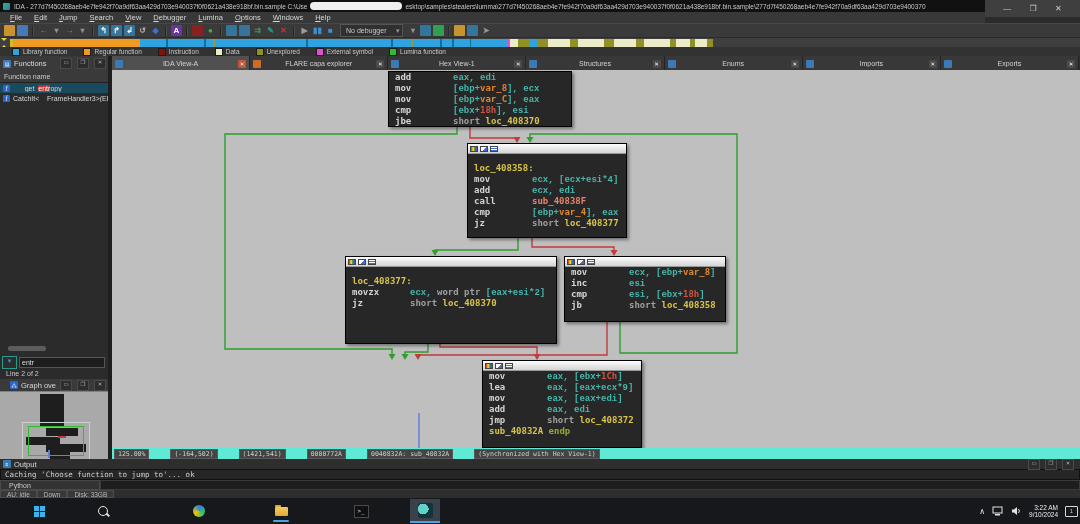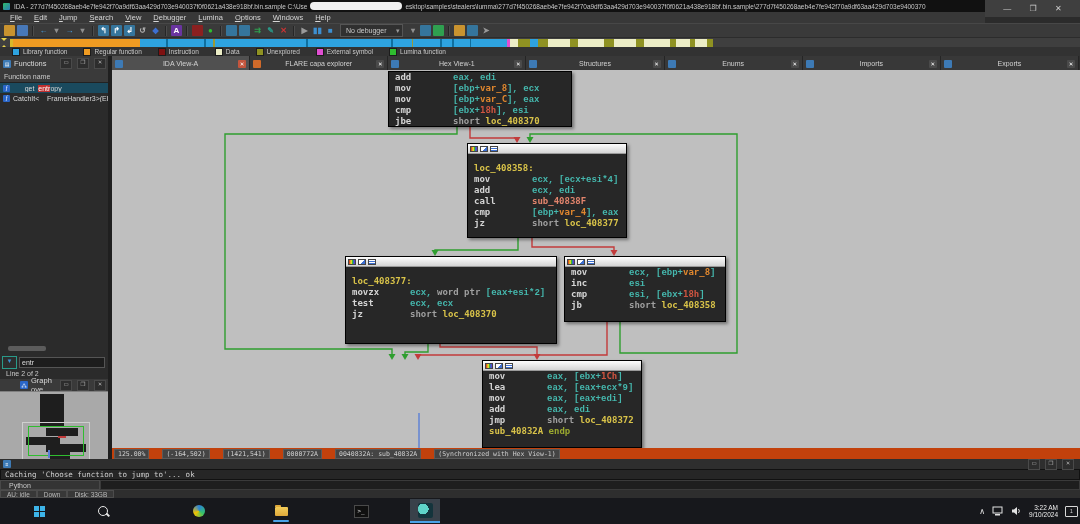--- a/index.html
+++ b/index.html
@@ -48,21 +48,21 @@
   .fnrow{height:10px;display:flex;align-items:center;gap:3px;padding-left:3px;}
   .fnrow.selected{background:#1a4a5e;}
   .fnrow .ficon{width:7px;height:7px;background:#2a66c8;border-radius:1px;color:#fff;font-size:6px;line-height:7px;text-align:center;font-family:"Liberation Serif",serif;font-style:italic;flex:none;}
   .fnrow .fname{font-size:7px;color:#d8d8d8;white-space:nowrap;overflow:hidden;}
   .fname .hl{background:#c03030;color:#fff;}
   #fn-scrollpill{position:absolute;left:8px;top:275px;width:38px;height:5px;border-radius:2px;background:#5c5c5c;}
   #filter-row{position:absolute;left:2px;top:285px;display:flex;gap:2px;align-items:center;}
   #filter-btn{width:13px;height:11px;background:#2d2d2d;border:1px solid #2a9a8a;color:#3d8fd0;font-size:6px;line-height:9px;text-align:center;}
   #filter-input{width:80px;height:9px;background:#1d1d1d;border:1px solid #555;color:#ddd;font-size:7px;padding:0 2px;font-family:"Liberation Sans",sans-serif;}
   #line-info{position:absolute;left:6px;top:299px;font-size:7px;color:#c9c9c9;}
-  #overview-header{position:absolute;left:0;top:308px;width:108px;height:12px;background:#3a3a3a;display:flex;align-items:center;gap:3px;padding-left:20px;box-sizing:border-box;}
+  #overview-header{position:absolute;left:0;top:308px;width:108px;height:12px;background:#3a3a3a;display:flex;align-items:center;gap:3px;padding-left:10px;box-sizing:border-box;}
   #minimap{position:absolute;left:0;top:320px;width:108px;height:68px;background:#a9a9a9;border-top:1px solid #808080;}
   .mmb{position:absolute;background:#1e1e1e;}
   #mm-extent{position:absolute;border:1px solid #cfcfcf;}
   #mm-view{position:absolute;border:1px solid #2fbd2f;}
   
   #graph{position:absolute;left:112px;top:70px;width:968px;height:378px;background:#bfbfbf;overflow:hidden;}
   #edges{position:absolute;left:0;top:0;}
   .bb{position:absolute;background:#272727;border:1px solid #000;box-shadow:2px 2px 3px rgba(0,0,0,.4);padding-bottom:4px;box-sizing:border-box;}
   .bbh{height:9px;background:linear-gradient(#fdfdfd,#d4d4d4);display:flex;align-items:center;gap:2px;padding-left:2px;border-bottom:1px solid #9a9a9a;}
   .hico{width:8px;height:6px;border:1px solid #444;box-sizing:border-box;}
@@ -75,21 +75,21 @@
   .reg{color:#45b8ae;font-family:Liberation Mono, monospace;}
   .var{color:#e0872e;}
   .num{color:#d05540;}
   .loc{color:#d9c349;}
   .lbl{color:#d9c349;}
   .fn{color:#e2846c;}
   .kw{color:#9f9f9f;}
   .end{color:#9aa82f;}
   .pl{color:#bbb;}
   
-  #gstatus{position:absolute;left:112px;top:448px;width:968px;height:11px;background:#c2410c;display:flex;align-items:center;gap:13px;padding-left:2px;box-sizing:border-box;}
+  #gstatus{position:absolute;left:112px;top:448px;width:968px;height:11px;background:#5eead4;display:flex;align-items:center;gap:21px;padding-left:2px;box-sizing:border-box;}
   .gseg{border:1px solid #5a5a5a;background:#444;color:#cfcfcf;font-size:6.5px;font-family:"DejaVu Sans Mono",monospace;padding:0 3px;height:8px;line-height:8px;}
   
   #output{position:absolute;left:0;top:459px;width:1080px;height:39px;background:#2e2e2e;}
   #output-header{height:10px;display:flex;align-items:center;gap:3px;padding-left:3px;}
   #output-log{height:11px;background:#262626;border:1px solid #111;box-sizing:border-box;font-family:"DejaVu Sans Mono",monospace;font-size:7.5px;color:#cfcfcf;line-height:9px;padding-left:4px;}
   #python-row{height:10px;display:flex;}
   #python-label{width:100px;background:#343434;border:1px solid #484848;box-sizing:border-box;color:#c9c9c9;font-size:7px;padding:1px 0 0 8px;}
   #python-input{flex:1;background:#1e1e1e;border:1px solid #3a3a3a;color:#ddd;font-size:7px;font-family:"DejaVu Sans Mono",monospace;}
   #output-status{height:8px;display:flex;}
   .oseg{border:1px solid #4c4c4c;background:#383838;color:#b9b9b9;font-size:6.5px;line-height:7px;padding:0 6px;}
@@ -376,21 +376,20 @@
       </div>
       <div class="bb" style="left: 233px; top: 186px; width: 212px; height: 88px;">
         <div class="bbh">
           <span class="hico c1"></span>
           <span class="hico c2"></span>
           <span class="hico c3"></span>
         </div>
         <div class="bgap"></div>
         <div class="iline"><span class="lbl">loc_408377:</span></div>
         <div class="iline"><span class="mn">movzx</span><span class="reg">ecx, </span><span class="kw">word ptr </span><span class="reg">[eax+esi*2]</span></div>
-        <div class="iline"><span class="mn">test</span><span class="reg">ecx, ecx</span></div>
         <div class="iline"><span class="mn">jz</span><span class="kw">short </span><span class="loc">loc_408370</span></div>
       </div>
       <div class="bb" style="left: 452px; top: 186px; width: 162px; height: 66px;">
         <div class="bbh">
           <span class="hico c1"></span>
           <span class="hico c2"></span>
           <span class="hico c3"></span>
         </div>
         <div class="iline"><span class="mn">mov</span><span class="reg">ecx, [ebp+</span><span class="var">var_8</span><span class="reg">]</span></div>
         <div class="iline"><span class="mn">inc</span><span class="reg">esi</span></div>
@@ -417,20 +416,21 @@
       <span class="gseg">(-164,502)</span>
       <span class="gseg">(1421,541)</span>
       <span class="gseg">0000772A</span>
       <span class="gseg">0040832A: sub_40832A</span>
       <span class="gseg">(Synchronized with Hex View-1)</span>
     </div>
 
   <div id="output">
     <div id="output-header">
       <span class="picon">≡</span>
+      <span class="panel-title">Output</span>
       <span id="output-buttons">
         <span class="pbtn">▭</span>
         <span class="pbtn">❐</span>
         <span class="pbtn">✕</span>
       </span>
     </div>
     <div id="output-log">Caching 'Choose function to jump to'... ok</div>
     <div id="python-row">
       <div id="python-label">Python</div>
       <input id="python-input" style="">

